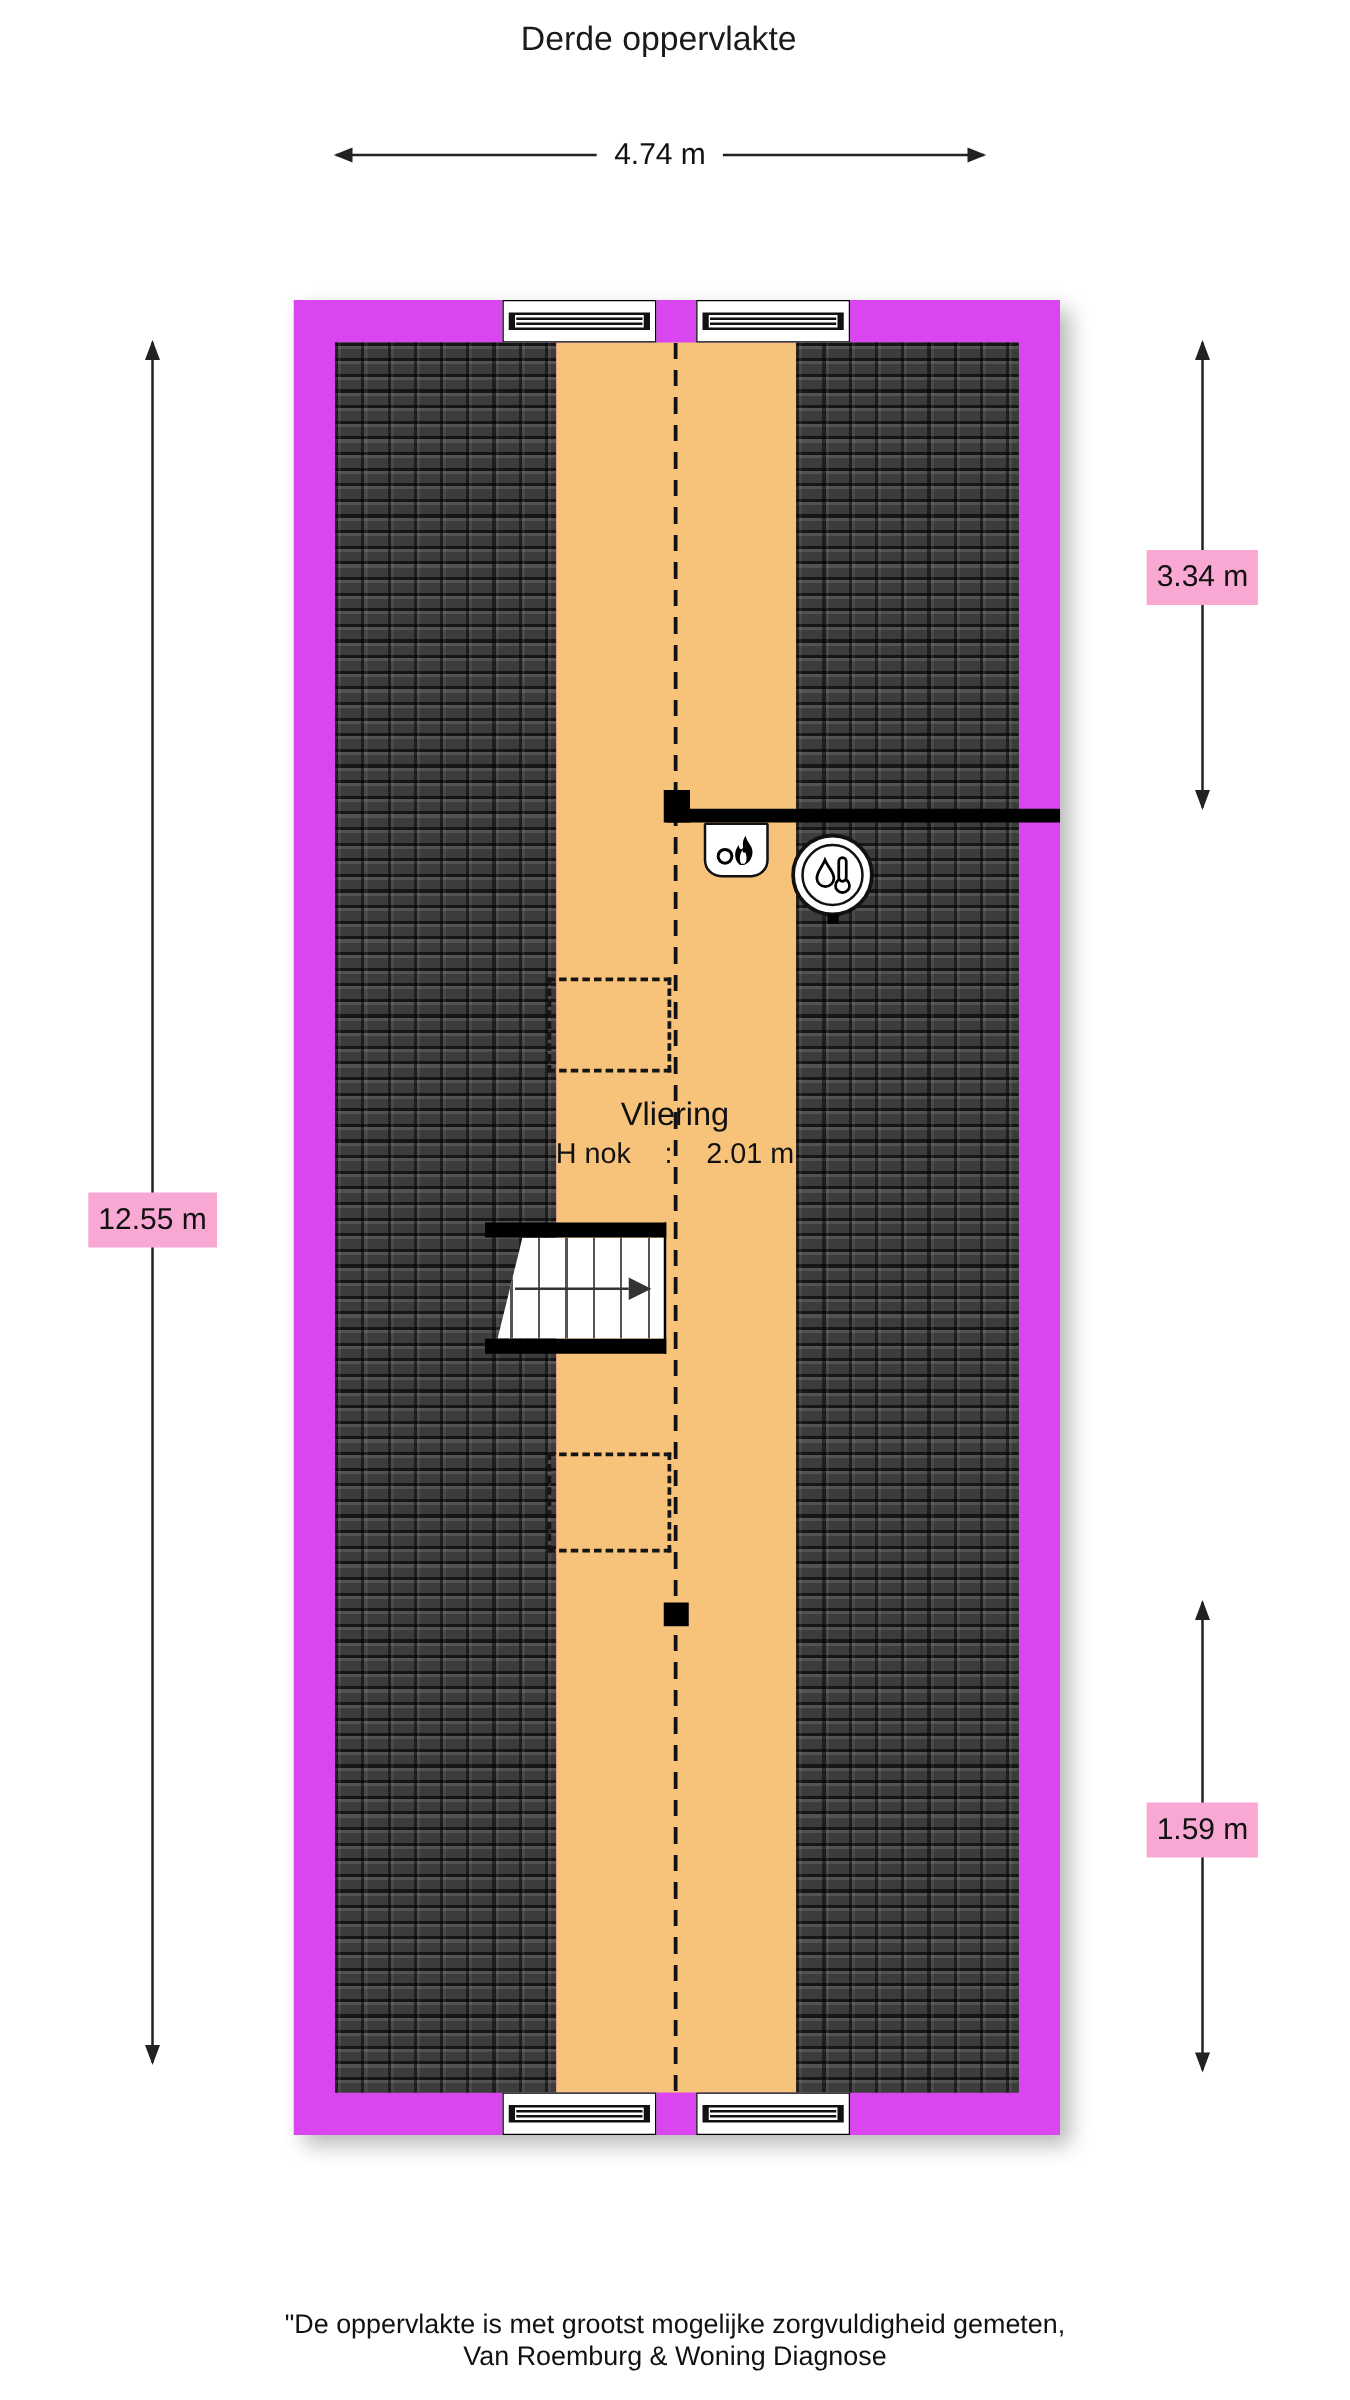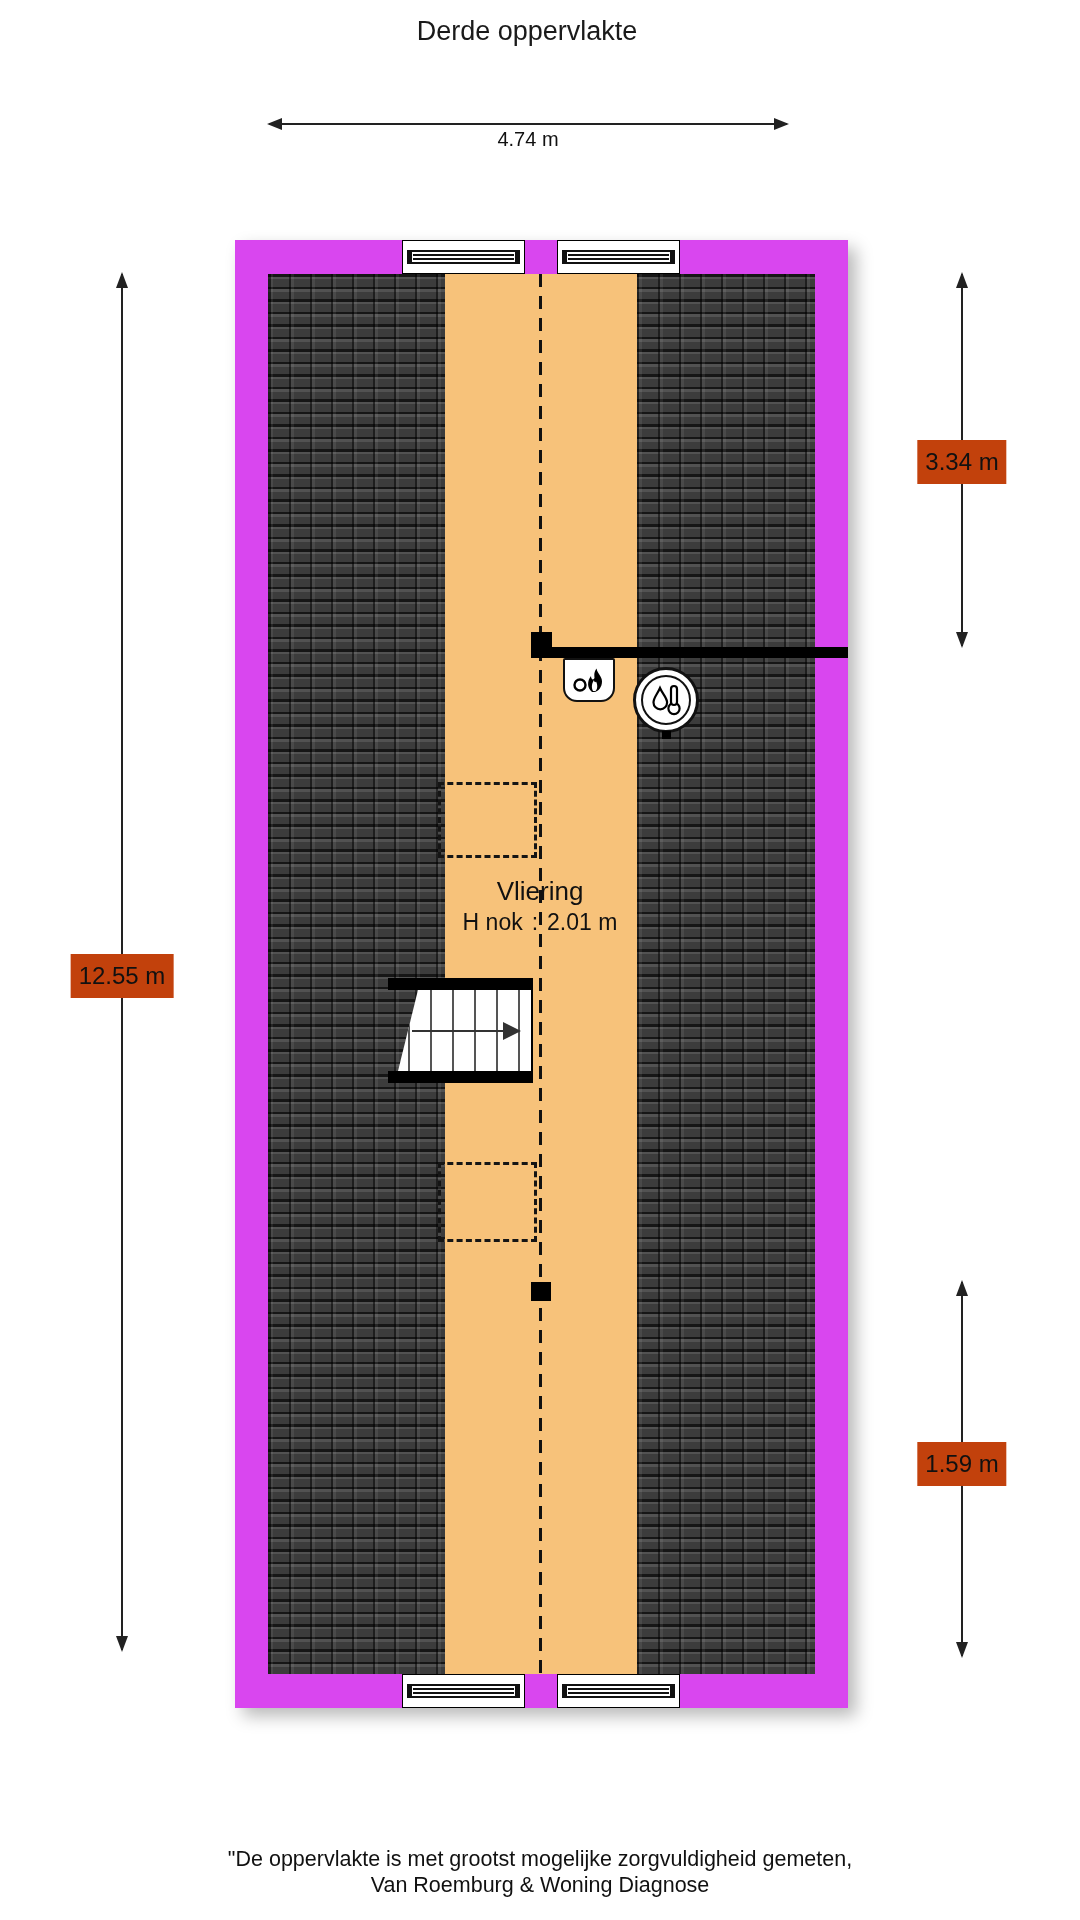--- a/index.html
+++ b/index.html
@@ -11,30 +11,30 @@
            font-size:27px; color:#1a1a1a; white-space:nowrap; }
 
   
   .dim-h { position:absolute; height:16px; }
   .dim-h .line { position:absolute; left:2px; right:2px; top:7px; height:2px; background:#222; }
   .dim-h .arr-l { position:absolute; left:0; top:2px; width:0; height:0;
                   border-right:15px solid #222; border-top:6px solid transparent; border-bottom:6px solid transparent; }
   .dim-h .arr-r { position:absolute; right:0; top:2px; width:0; height:0;
                   border-left:15px solid #222; border-top:6px solid transparent; border-bottom:6px solid transparent; }
   .dim-h .lbl { position:absolute; left:50%; top:8px; transform:translate(-50%,-50%);
-                background:#fff; padding:2px 14px; font-size:20px; white-space:nowrap;margin-top:15px; }
+                background:#fff; padding:2px 14px; font-size:24px; white-space:nowrap; }
 
   .dim-v { position:absolute; width:16px; }
   .dim-v .line { position:absolute; left:7px; top:2px; bottom:2px; width:2px; background:#222; }
   .dim-v .arr-u { position:absolute; top:0; left:50%; transform:translateX(-50%); width:0; height:0;
                   border-bottom:16px solid #222; border-left:6px solid transparent; border-right:6px solid transparent; }
   .dim-v .arr-d { position:absolute; bottom:0; left:50%; transform:translateX(-50%); width:0; height:0;
                   border-top:16px solid #222; border-left:6px solid transparent; border-right:6px solid transparent; }
   .dim-v .lbl { position:absolute; left:50%; transform:translate(-50%,-50%);
-                background:#c2410c; padding:8px 8px; font-size:24px; white-space:nowrap; }
+                background:#f9a8d4; padding:8px 8px; font-size:24px; white-space:nowrap; }
 
   
   .plan { position:absolute; left:235px; top:240px; width:613px; height:1468px;
           background:#d946ef; box-shadow:8px 8px 16px rgba(0,0,0,0.28); }
 
   .tiles { position:absolute; top:34px; height:1400px; background-color:#3a3a3a;
     background-image:
       repeating-linear-gradient(90deg, rgba(0,0,0,0.50) 0 2.5px, rgba(255,255,255,0.07) 2.5px 5px, rgba(0,0,0,0) 5px 21px),
       repeating-linear-gradient(180deg, #161616 0 2.5px, #525252 2.5px 5px, #3c3c3c 5px 12.5px); }
   .tiles.left  { left:33px;  width:177px; }
@@ -53,21 +53,21 @@
   .ridge { position:absolute; left:304px; top:34px; width:3px; height:1400px;
            background:repeating-linear-gradient(180deg, #111 0 13px, rgba(0,0,0,0) 13px 22px); }
 
   .void { position:absolute; left:203px; width:99px; border:3px dashed #151515; background:transparent; }
   .void.upper { top:542px; height:76px; }
   .void.lower { top:922px; height:80px; }
 
   .room-name { position:absolute; left:305px; top:636px; transform:translateX(-50%);
                font-size:26px; color:#111; white-space:nowrap; }
   .ridge-h { position:absolute; left:305px; top:669px; transform:translateX(-50%);
-             display:flex; gap:9px; font-size:23px; color:#111; white-space:nowrap; }
+             display:flex; gap:27px; font-size:23px; color:#111; white-space:nowrap; }
 
   .stairs { position:absolute; left:153px; top:738px; width:145px; height:105px; }
   .stairs .bar-t { position:absolute; left:0; right:0; top:0; height:12px; background:#000; }
   .stairs .bar-b { position:absolute; left:0; right:0; bottom:0; height:12px; background:#000; }
   .stairs .steps { position:absolute; left:0; right:0; top:12px; bottom:12px;
         background-color:#fff;
         background-image:repeating-linear-gradient(90deg, rgba(0,0,0,0) 0 20px, #555 20px 22px);
         clip-path:polygon(30px 0%, 100% 0%, 100% 100%, 10px 100%); }
   .stairs .edge-r { position:absolute; right:0; top:0; bottom:0; width:2px; background:#000; }
   .stairs .arrow-line { position:absolute; left:24px; right:30px; top:50%; height:2px;

